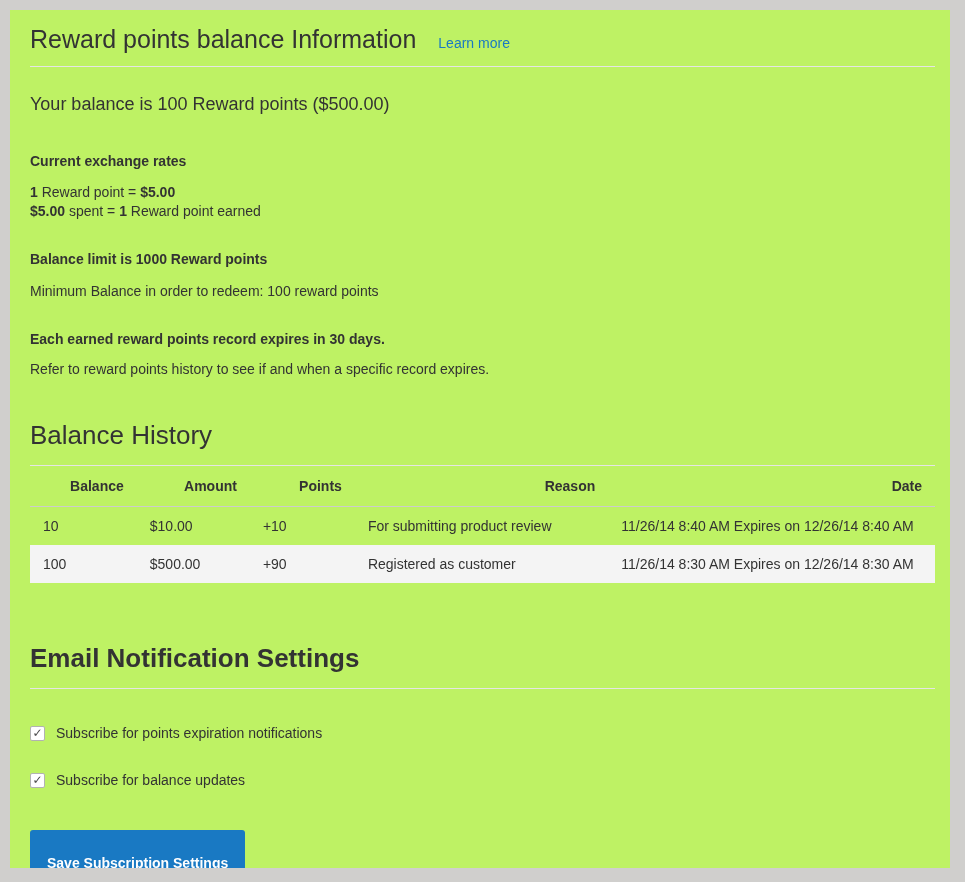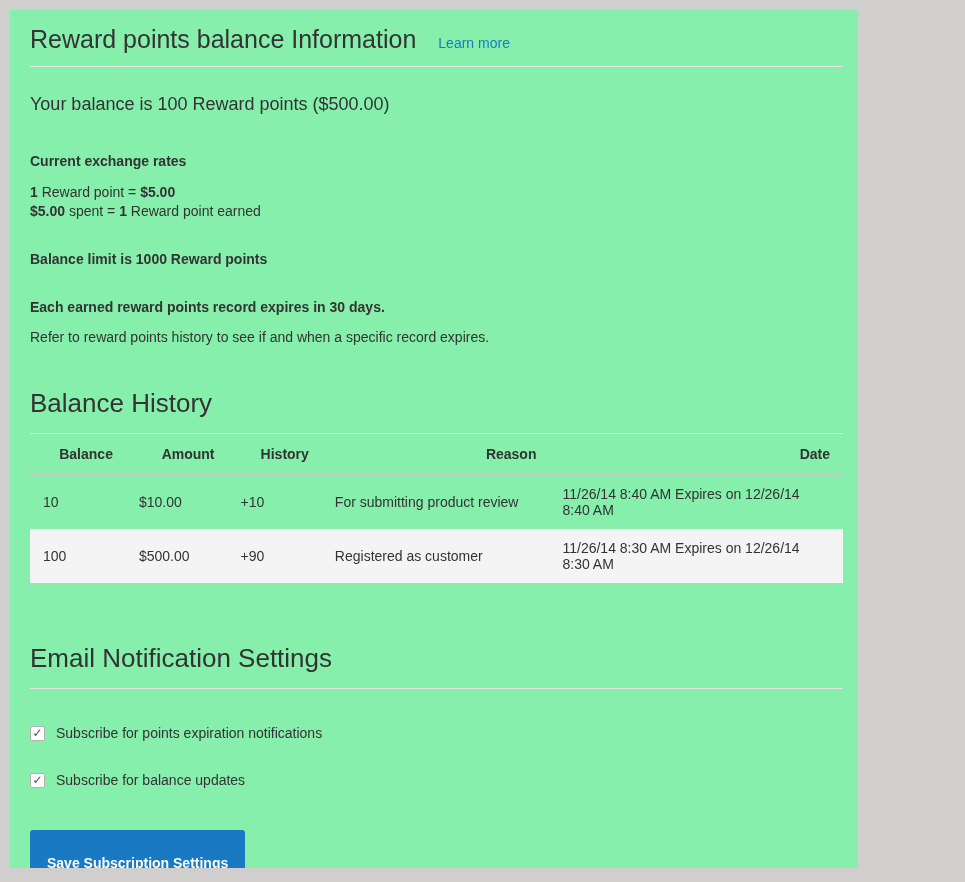--- a/index.html
+++ b/index.html
@@ -18,23 +18,23 @@
     height: 882px;
     background: var(--frame-bg);
     font-family: "Liberation Sans", "DejaVu Sans", sans-serif;
     color: var(--text);
     font-size: 14px;
   }
   .card {
     position: absolute;
     left: 10px;
     top: 10px;
-    width: 848px;
+    width: 940px;
     height: 858px;
-    background: #86efac;
+    background: #bef264;
     padding: 14px 15px 0 20px;
     overflow: hidden;
   }
   
   .page-header {
     display: flex;
     align-items: baseline;
     gap: 22px;
     padding-bottom: 12px;
     border-bottom: 1px solid var(--divider);
@@ -82,21 +82,21 @@
   
   h2.section-heading {
     margin: 42px 0 0;
     font-size: 26px;
     font-weight: 300;
     line-height: 31px;
     color: var(--text);
     padding-bottom: 14px;
     border-bottom: 1px solid var(--divider);
   }
-  h2.section-heading.email { margin-top: 60px; }
+  h2.section-heading.email { margin-top: 60px; font-weight: bold; }
   
   table.history-table {
     width: 100%;
     border-collapse: collapse;
     font-size: 14px;
   }
   table.history-table th {
     text-align: right;
     font-weight: 700;
     padding: 12px 13px;
@@ -166,39 +166,40 @@
 
   <p class="balance-summary">Your balance is 100 Reward points ($500.00)</p>
 
   <p class="sub-heading">Current exchange rates</p>
   <div class="rate-lines">
     <div><span style="font-weight: 700;">1</span><span> Reward point = </span><span style="font-weight: 700;">$5.00</span></div>
     <div><span style="font-weight: 700;">$5.00</span><span> spent = </span><span style="font-weight: 700;">1</span><span> Reward point earned</span></div>
   </div>
 
   <p class="bold-line">Balance limit is 1000 Reward points</p>
+  <p class="plain-line">Minimum Balance in order to redeem: 100 reward points</p>
 
   <p class="bold-line expires">Each earned reward points record expires in 30 days.</p>
   <p class="plain-line refer">Refer to reward points history to see if and when a specific record expires.</p>
 
   <h2 class="section-heading">Balance History</h2>
 
   <table class="history-table">
     <colgroup>
       <col style="width:11.8%">
       <col style="width:12.5%">
       <col style="width:11.6%">
       <col style="width:28%">
       <col>
     </colgroup>
     <thead>
       <tr>
         <th>Balance</th>
         <th>Amount</th>
-        <th>History</th>
+        <th>Points</th>
         <th>Reason</th>
         <th>Date</th>
       </tr>
     </thead>
     <tbody>
       <tr>
         <td>10</td>
         <td>$10.00</td>
         <td>+10</td>
         <td>For submitting product review</td>

